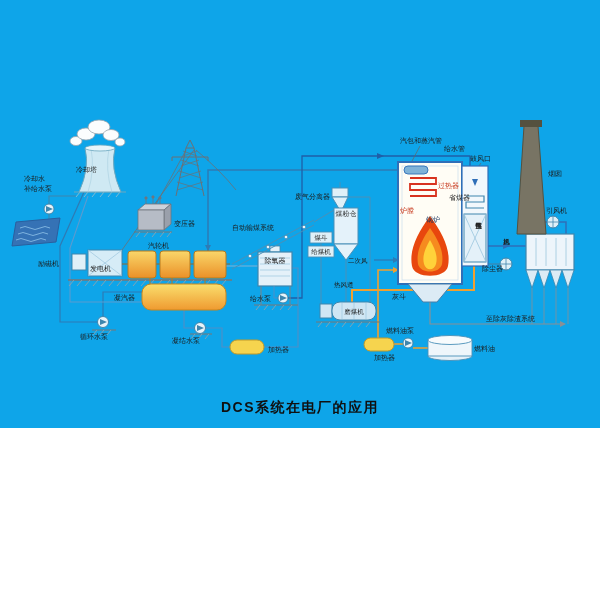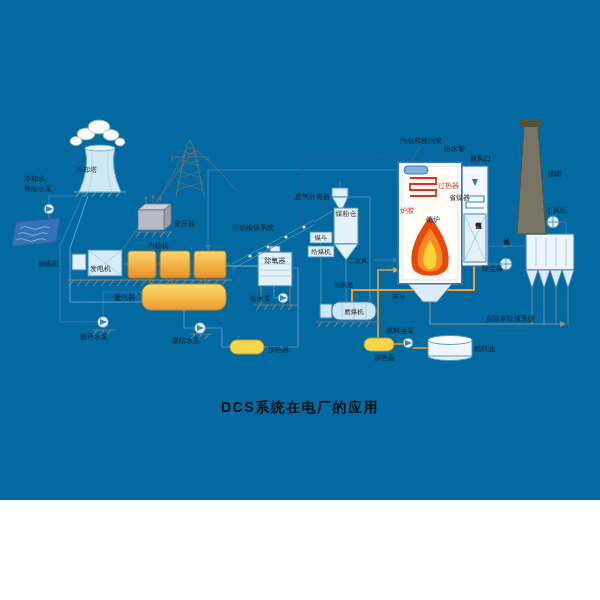--- a/index.html
+++ b/index.html
@@ -1,16 +1,16 @@
 <!DOCTYPE html>
 <html><head>
 <meta charset="utf-8">
 <style>
   html,body{margin:0;padding:0;background:#fff;}
-  .screen{position:relative;width:600px;height:500px;background:#0369a1;overflow:hidden;font-family:"Liberation Sans",sans-serif;}
+  .screen{position:relative;width:600px;height:428px;background:#0ea5e9;overflow:hidden;font-family:"Liberation Sans",sans-serif;}
   svg{position:absolute;left:0;top:0;}
   text{font-family:"Liberation Sans",sans-serif;}
   .lbl{font-size:7px;fill:#1c1c1c;}
   .lbl6{font-size:6.5px;fill:#1c1c1c;}
   .red{fill:#c63418;}
   .dk{fill:#1a3560;}
   .vtx{writing-mode:vertical-rl;text-orientation:upright;}
   .ttl{font-size:14px;font-weight:bold;fill:#101010;letter-spacing:1.5px;}
 </style>
 </head>

